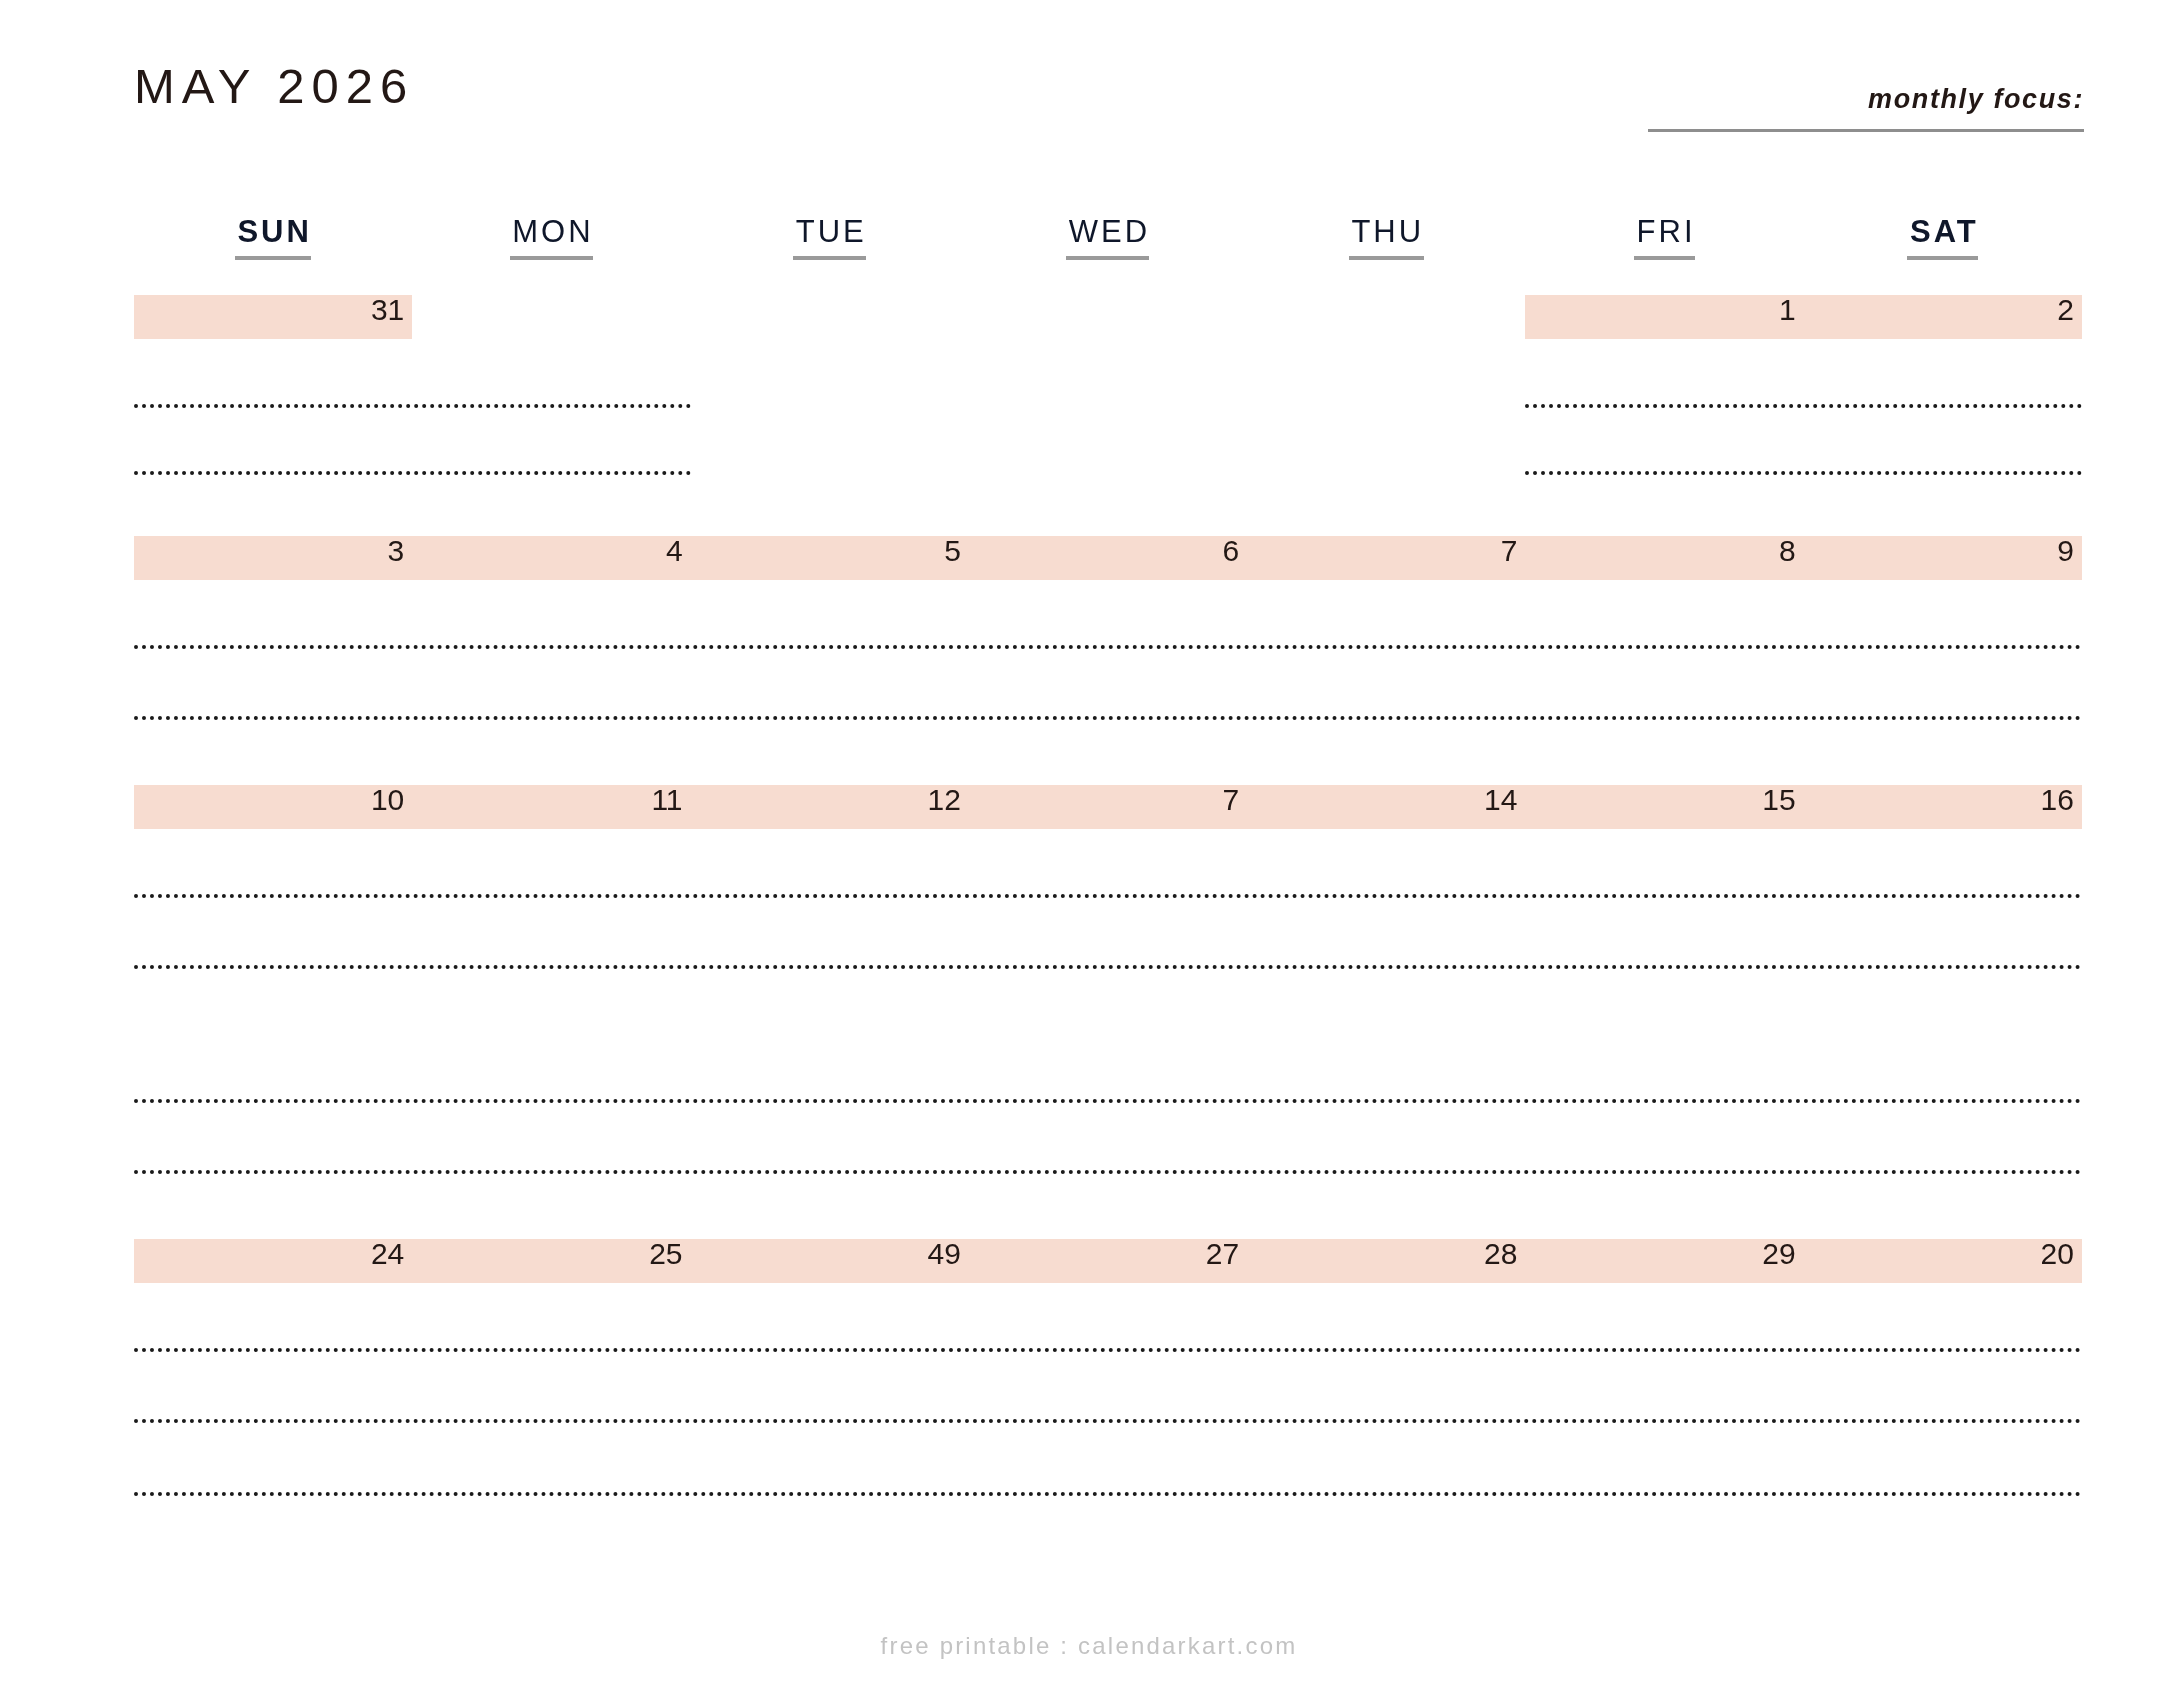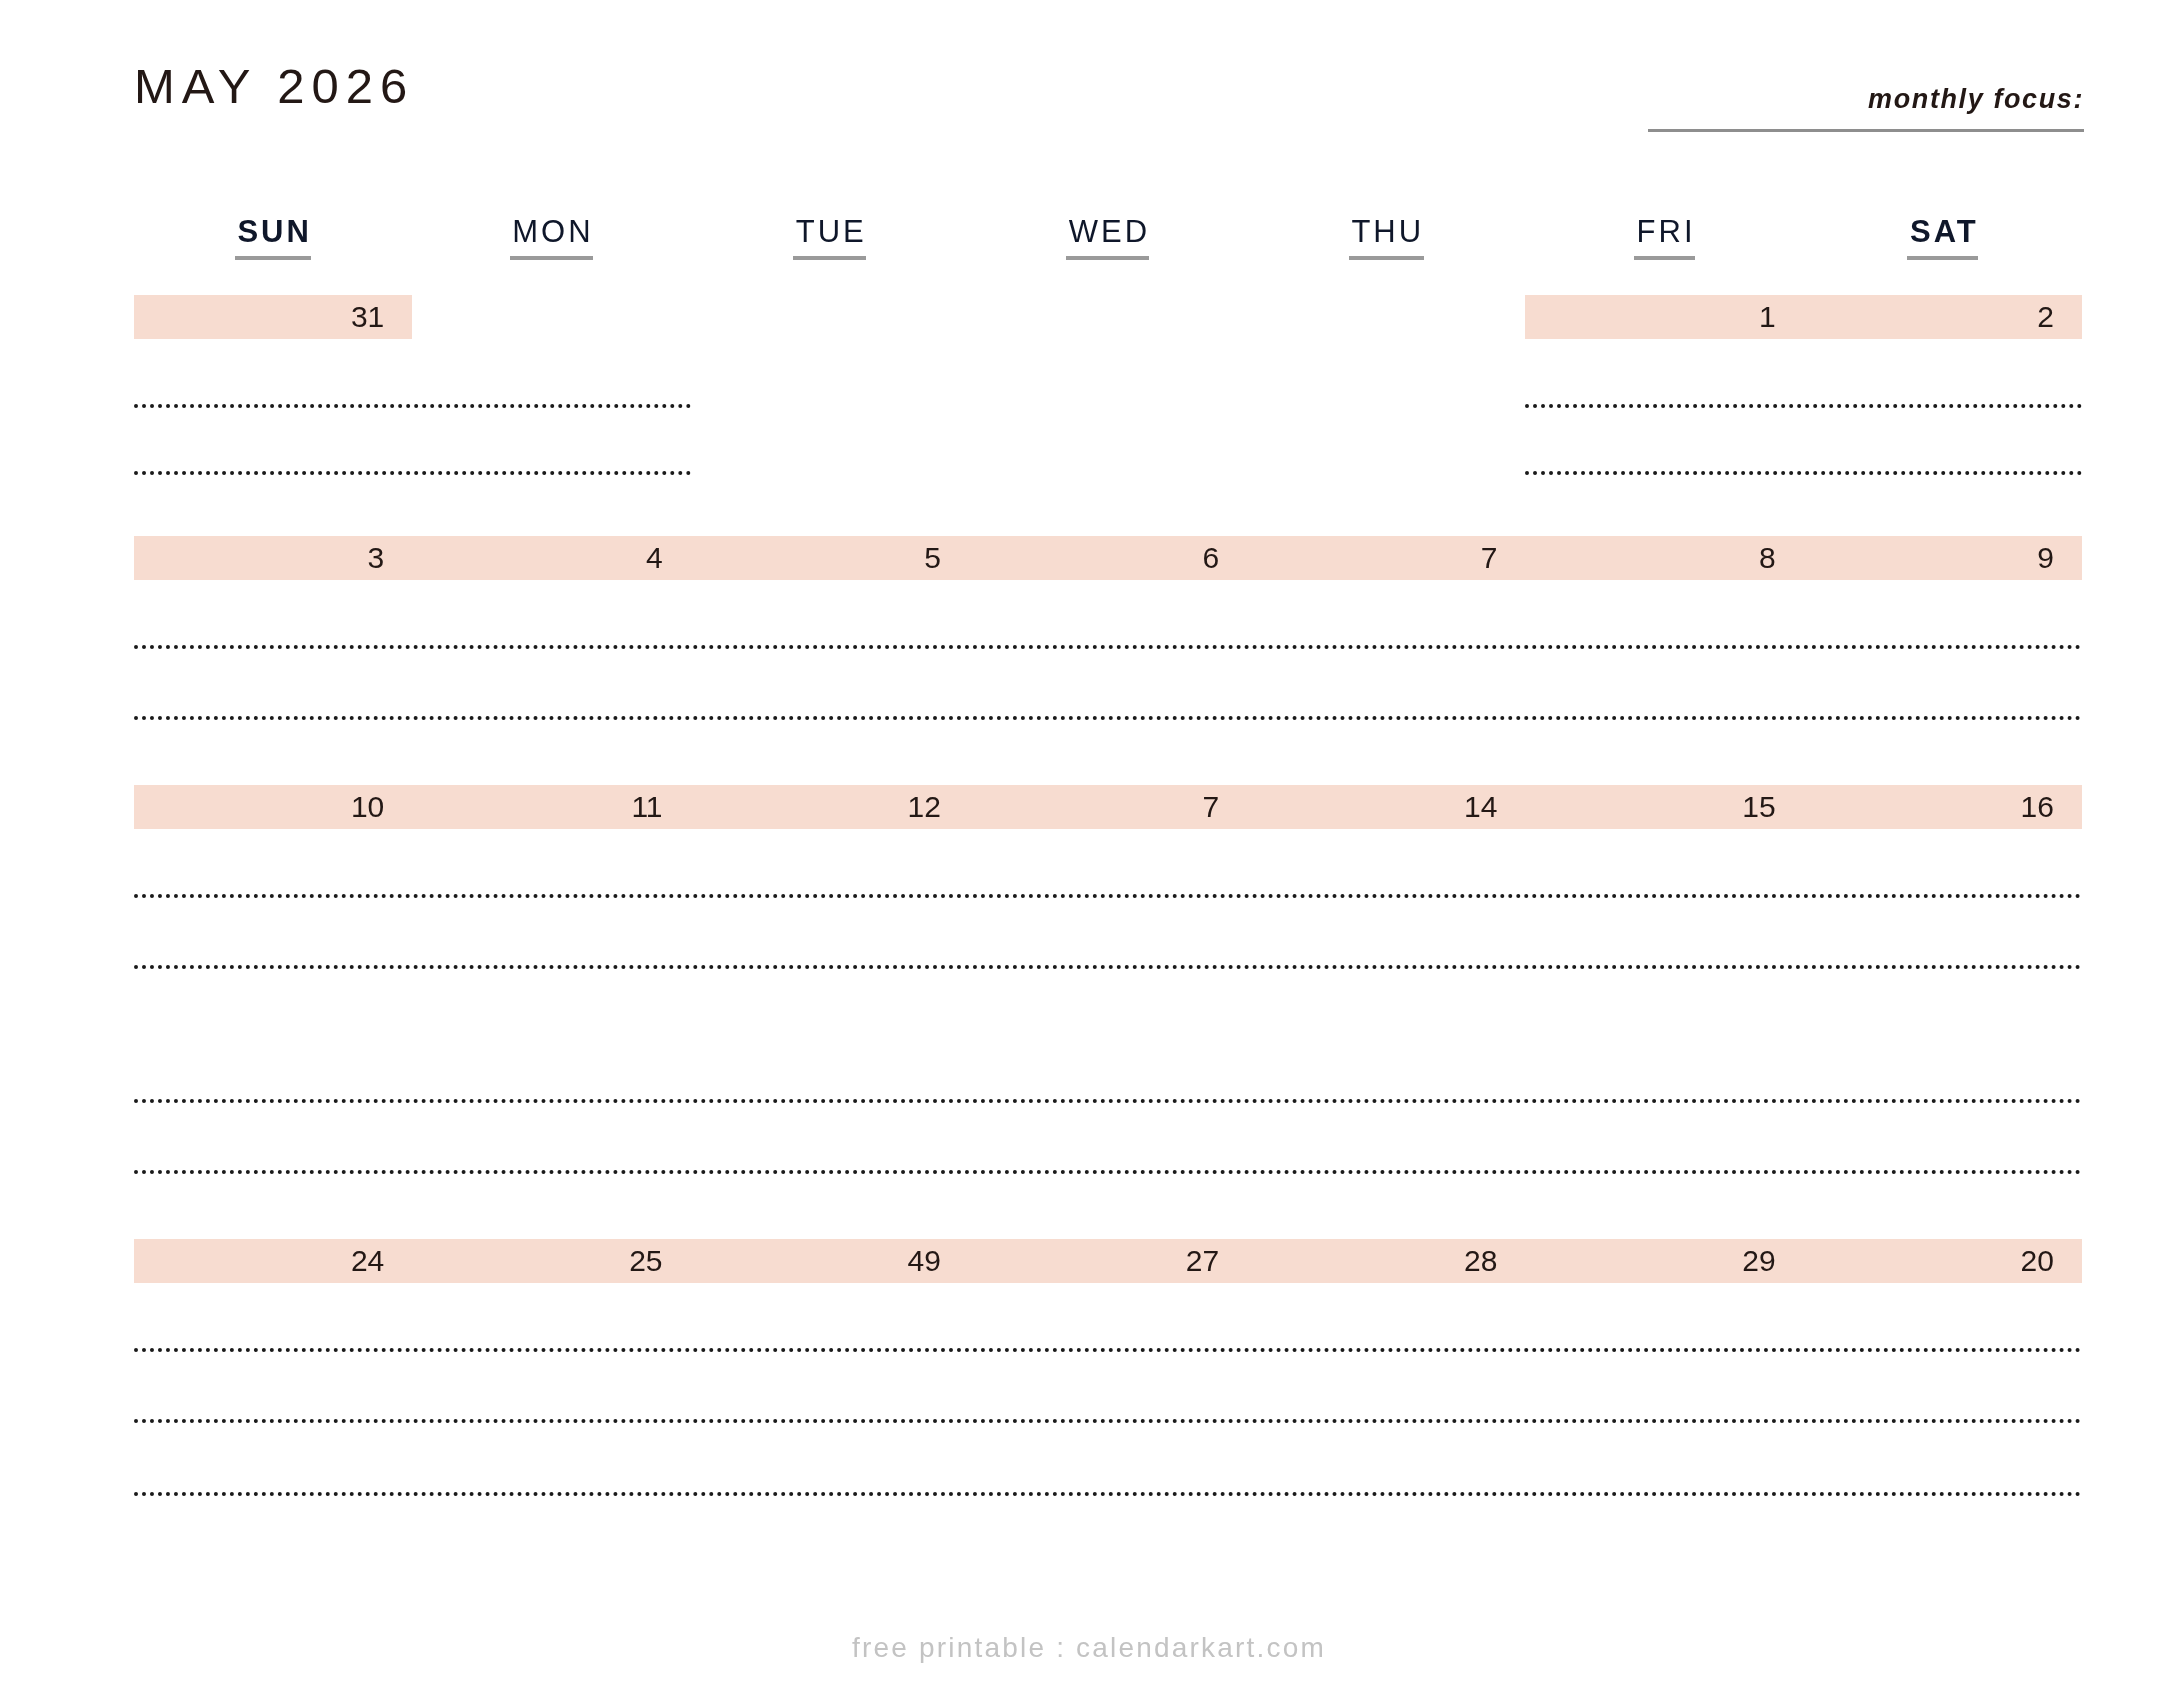--- a/index.html
+++ b/index.html
@@ -126,23 +126,22 @@
     position: absolute;
     top: 0;
     height: 44px;
     background: #f7dcd0;
     z-index: 0;
   }
   .daycell {
     position: relative;
     z-index: 1;
     display: flex;
-    align-items: center;
     justify-content: flex-end;
-    padding-right: 28px;
+    padding-right: 8px;
     box-sizing: border-box;
   }
   .daynum {
     font-family: "Liberation Sans", sans-serif;
     font-size: 30px;
     font-weight: 400;
     color: #231815;
     line-height: 1;
   }
   .lines {
@@ -158,21 +157,21 @@
   .sp3 { height: 69px; }
 
   
   .footer {
     position: absolute;
     left: 0;
     top: 1632px;
     width: 2178px;
     text-align: center;
     font-family: "Liberation Sans", sans-serif;
-    font-size: 28px;
+    font-size: 24px;
     font-weight: 400;
     letter-spacing: 2.2px;
     color: #c3c3c3;
   }
 </style>
 </head>
 <body>
 
 <div class="page">
 

